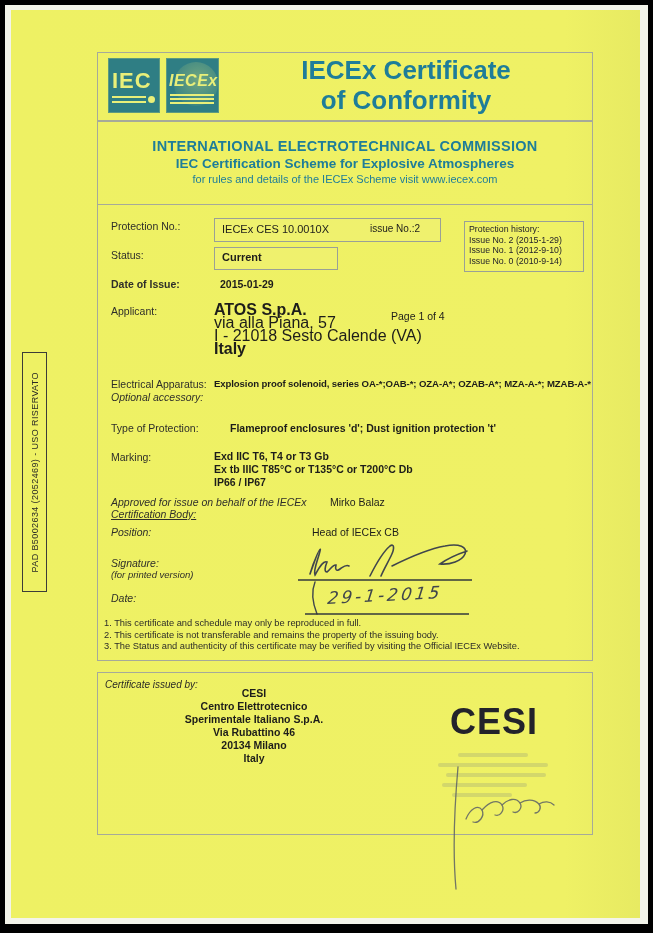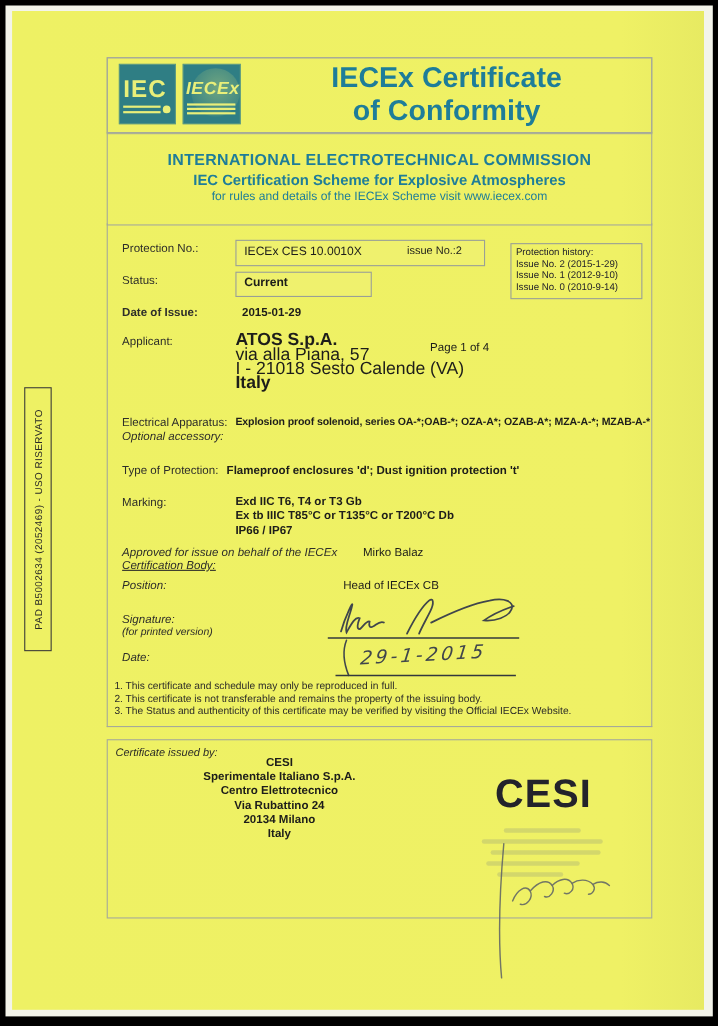--- a/index.html
+++ b/index.html
@@ -150,21 +150,21 @@
         <div>via alla Piana, 57</div>
         <div>I - 21018 Sesto Calende (VA)</div>
         <div class="b">Italy</div>
       </div>
 
       <span class="lbl" style="left:13px; top:175px;">Electrical Apparatus:</span>
       <span class="lbl-i" style="left:13px; top:188px;">Optional accessory:</span>
       <span class="val-b" style="left:116px; top:175px; white-space:nowrap; font-size:9.6px; letter-spacing:-0.1px;">Explosion proof solenoid, series OA-*;OAB-*; OZA-A*; OZAB-A*; MZA-A-*; MZAB-A-*</span>
 
       <span class="lbl" style="left:13px; top:219px;">Type of Protection:</span>
-      <span class="val-b" style="left:108px; top:219px;">Flameproof enclosures 'd'; Dust ignition protection 't'</span>
+      <span class="val-b" style="left:132px; top:219px;">Flameproof enclosures 'd'; Dust ignition protection 't'</span>
 
       <span class="lbl" style="left:13px; top:248px;">Marking:</span>
       <div class="mark-lines" style="position:absolute; left:116px; top:247px;">
         <div>Exd IIC T6, T4 or T3 Gb</div>
         <div>Ex tb IIIC T85°C or T135°C or T200°C Db</div>
         <div>IP66 / IP67</div>
       </div>
 
       <span class="lbl-i" style="left:13px; top:293px;">Approved for issue on behalf of the IECEx</span>
       <span class="lbl-i" style="left:13px; top:305px;text-decoration:underline;">Certification Body:</span>
@@ -197,23 +197,23 @@
 
       <span class="foot" style="top:415px;">1. This certificate and schedule may only be reproduced in full.</span>
       <span class="foot" style="top:427px;">2. This certificate is not transferable and remains the property of the issuing body.</span>
       <span class="foot" style="top:438px;">3. The Status and authenticity of this certificate may be verified by visiting the Official IECEx Website.</span>
     </div>
 
     <div class="issuer-box">
       <span class="issuer-label">Certificate issued by:</span>
       <div class="issuer-lines">
         <div>CESI</div>
+        <div>Centro Elettrotecnico</div>
         <div>Sperimentale Italiano S.p.A.</div>
-        <div>Centro Elettrotecnico</div>
-        <div>Via Rubattino 24</div>
+        <div>Via Rubattino 46</div>
         <div>20134 Milano</div>
         <div>Italy</div>
       </div>
       <div class="cesi-logo">CESI</div>
       <div class="stamp">
         <div style="width:70px; margin-left:20px;"></div>
         <div style="width:110px;"></div>
         <div style="width:100px; margin-left:8px;"></div>
         <div style="width:85px; margin-left:4px;"></div>
         <div style="width:60px; margin-left:14px;"></div>

